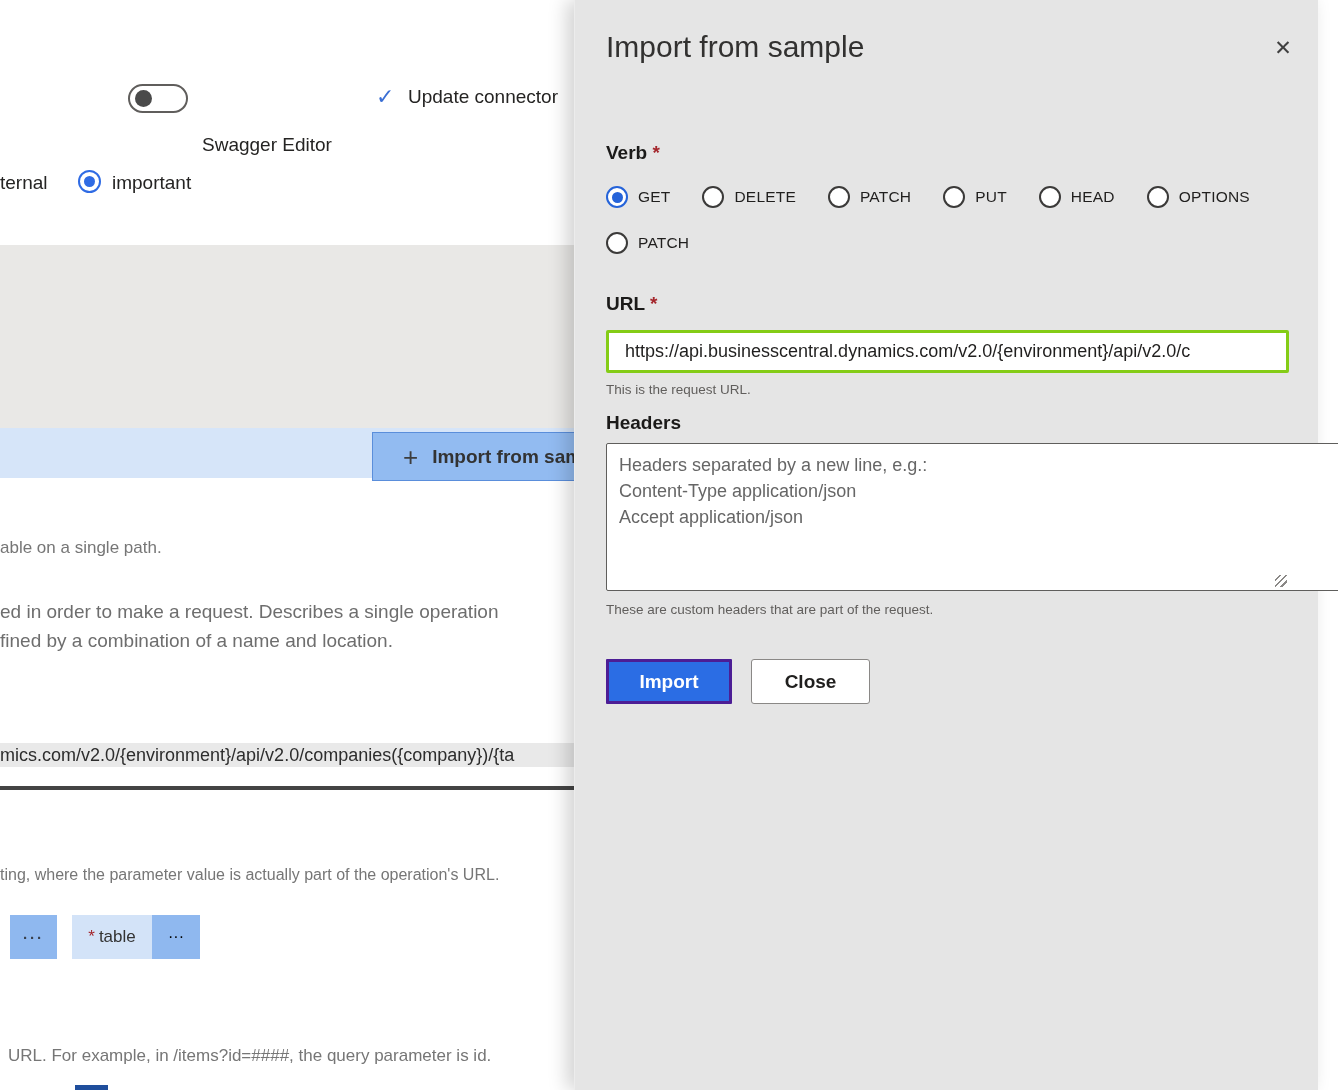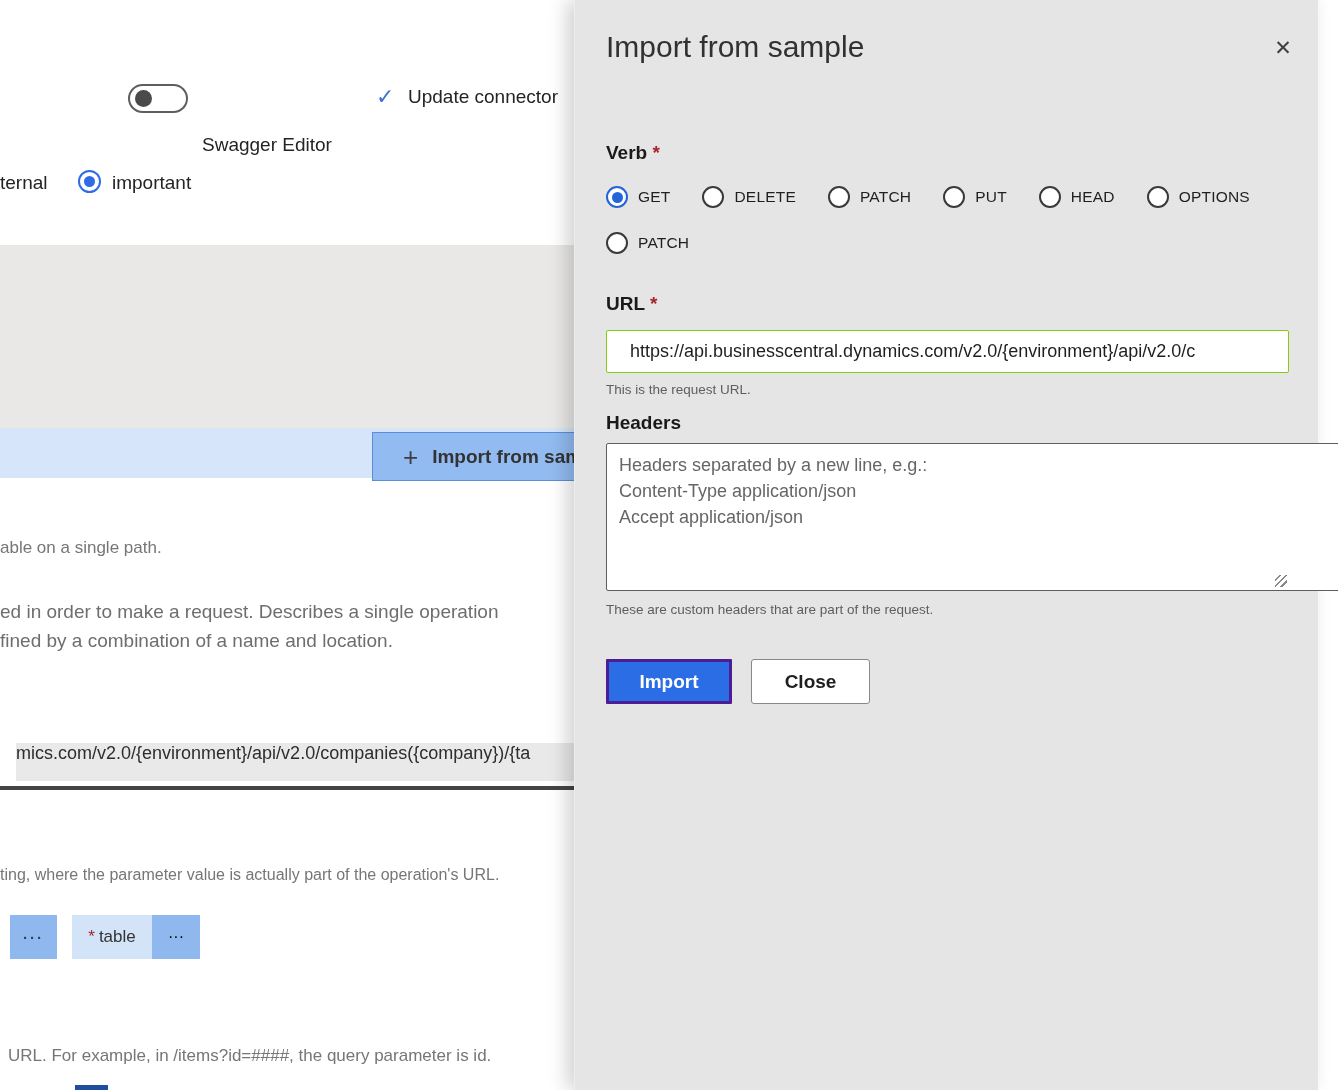--- a/index.html
+++ b/index.html
@@ -30,22 +30,22 @@
 
   #blue-row { left:0; top:428px; width:594px; height:50px; background:#d6e5f9; }
   #import-sample-btn { left:372px; top:432px; width:222px; height:49px; background:#92bbf1;
     border:1px solid #5a8edb; border-right:none; display:flex; align-items:center;
     padding-left:30px; gap:14px; cursor:pointer; }
   #import-sample-btn .plus { font-size:26px; color:#3d3d3d; font-weight:400; line-height:1; }
   #import-sample-btn .lbl { font-size:19px; font-weight:700; color:#333; white-space:nowrap; overflow:hidden; }
 
   .single-path { left:0; top:538px; font-size:17px; color:#767676; }
 
-  #url-bar { left:16px; top:743px; width:594px; height:38px; background:#e9e9e9;
-    display:flex; align-items:flex-start; overflow:hidden; }
+  #url-bar { left:0; top:743px; width:594px; height:24px; background:#e9e9e9;
+    display:flex; align-items:center; overflow:hidden; }
   #url-bar span { font-size:18px; color:#2d2d2d; white-space:nowrap; }
   #dark-line { left:0; top:786px; width:594px; height:4px; background:#444; }
 
   .param-text { left:0; top:866px; font-size:16px; color:#767676; }
 
   .chip-menu { top:915px; width:47px; height:44px; background:#8fb8ef; display:flex;
     align-items:center; justify-content:center; cursor:pointer; }
   .chip-menu .dots { color:#39404d; font-size:15px; letter-spacing:2px; font-weight:700; line-height:1; }
   #chip-cut { left:10px; }
   #chip-table { left:72px; top:915px; height:44px; display:flex; }
@@ -70,22 +70,22 @@
   #verb-label { left:31px; top:142px; }
   #verb-options { left:31px; top:186px; width:700px; display:flex; flex-wrap:wrap;
     column-gap:32px; row-gap:24px; }
   .verb-opt { display:flex; align-items:center; gap:10px; cursor:pointer; }
   .vradio { width:22px; height:22px; border-radius:50%; border:2px solid #3b3a39; background:#fff; flex:0 0 auto; }
   .verb-opt.selected .vradio { border:2px solid #2563d9; display:flex; align-items:center; justify-content:center; }
   .verb-opt.selected .vradio::after { content:""; width:11px; height:11px; border-radius:50%; background:#2563d9; }
   .verb-opt .vlabel { font-size:15.5px; color:#201f1e; letter-spacing:0.2px; }
 
   #url-label { left:31px; top:293px; }
-  #url-input { left:31px; top:330px; width:683px; height:43px; border:1px solid #84cc16;
-    border-radius:2px; padding:0 23px; font-size:18px; color:#201f1e; background:#fff;
+  #url-input { left:31px; top:330px; width:683px; height:43px; border:3px solid #84cc16;
+    border-radius:2px; padding:0 16px; font-size:18px; color:#201f1e; background:#fff;
     font-family:"Liberation Sans","DejaVu Sans",sans-serif; }
   #url-help { left:31px; top:382px; }
 
   #headers-label { left:31px; top:412px; }
   #headers-textarea { left:31px; top:443px; width:746px; height:148px; border:1px solid #5f5e5c;
     border-radius:2px; padding:8px 12px; font-size:18px; line-height:26px; color:#201f1e;
     resize:none; background:#fff; font-family:"Liberation Sans","DejaVu Sans",sans-serif; }
   #headers-textarea::placeholder { color:#666; opacity:1; }
   #resize-grip { left:700px; top:575px; width:12px; height:12px;
     background:repeating-linear-gradient(135deg, transparent 0 3px, #8a8886 3px 4.5px); }

